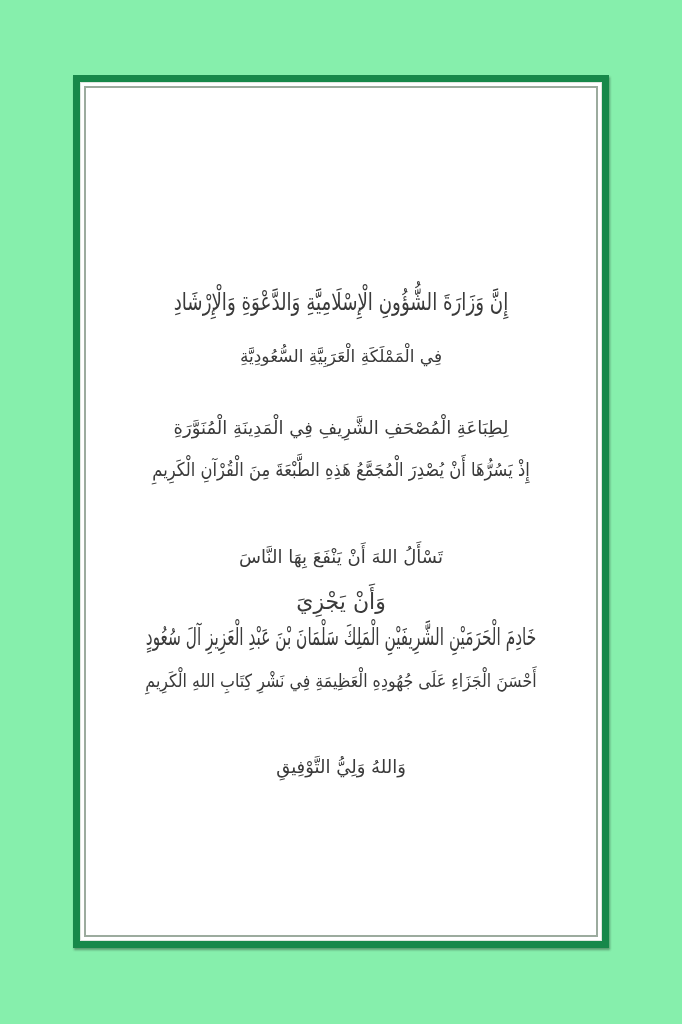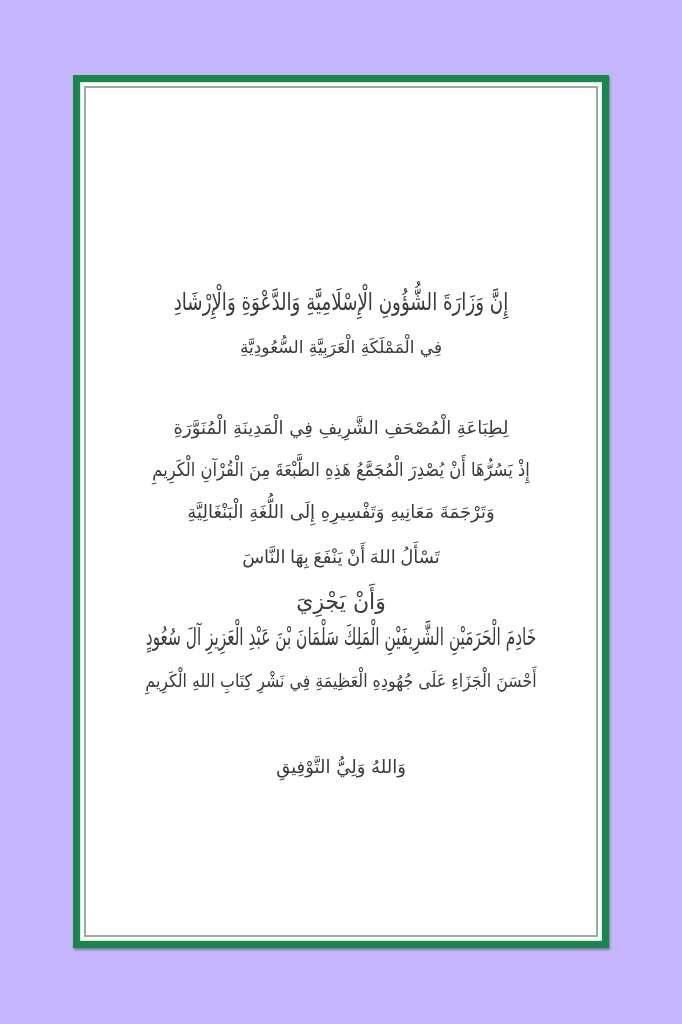--- a/index.html
+++ b/index.html
@@ -5,21 +5,21 @@
   html, body {
     margin: 0;
     padding: 0;
     background: #ffffff;
     font-family: "DejaVu Sans", sans-serif;
   }
   .canvas {
     position: relative;
     width: 682px;
     height: 1024px;
-    background: #c4b5fd;
+    background: #86efac;
     overflow: hidden;
   }
   
   .frame {
     position: absolute;
     left: 73px;
     top: 75px;
     width: 536px;
     height: 873px;
     box-sizing: border-box;
@@ -48,26 +48,26 @@
     left: 50%;
     transform: translateX(-50%);
     margin: 0;
     white-space: nowrap;
     color: #3a3a3a;
     line-height: 1.25;
     letter-spacing: 0;
     font-weight: 400;
   }
   .l1  { top: 287px; font-size: 24px; transform: translateX(-50%) scaleX(0.76); }
-  .l2  { top: 337px; font-size: 17px; }
+  .l2  { top: 346px; font-size: 17px; }
   .l3  { top: 373px; font-size: 18px; }
   .l4  { top: 417px; font-size: 18px; text-align: center; }
   .l5  { top: 458px; font-size: 19px; transform: translateX(-50%) scaleX(0.86); }
   .l6  { top: 501px; font-size: 18px; }
-  .l7  { top: 546px; font-size: 18px; font-family: Liberation Serif, serif; }
+  .l7  { top: 546px; font-size: 18px; }
   .l8  { top: 588px; font-size: 22px; }
   .l9  { top: 622px; font-size: 24px; transform: translateX(-50%) scaleX(0.64); }
   .l10 { top: 670px; font-size: 18px; transform: translateX(-50%) scaleX(0.88); }
   .l11 { top: 756px; font-size: 18px; }
 </style>
 </head>
 <body>
 
 <div class="canvas">
 
@@ -75,21 +75,20 @@
     <div class="frame-gap">
       <div class="frame-inner"></div>
     </div>
   </div>
 
   <main class="content" dir="rtl">
     <p class="line l1" lang="ar">إِنَّ وَزَارَةَ الشُّؤُونِ الْإِسْلَامِيَّةِ وَالدَّعْوَةِ وَالْإِرْشَادِ</p>
     <p class="line l2" lang="ar">فِي الْمَمْلَكَةِ الْعَرَبِيَّةِ السُّعُودِيَّةِ</p>
     <p class="line l4" lang="ar">لِطِبَاعَةِ الْمُصْحَفِ الشَّرِيفِ فِي الْمَدِينَةِ الْمُنَوَّرَةِ</p>
     <p class="line l5" lang="ar">إِذْ يَسُرُّهَا أَنْ يُصْدِرَ الْمُجَمَّعُ هَذِهِ الطَّبْعَةَ مِنَ الْقُرْآنِ الْكَرِيمِ</p>
-    <p class="line l6" lang="ar">وَتَرْجَمَةَ مَعَانِيهِ وَتَفْسِيرِهِ إِلَى اللُّغَةِ الْبَنْغَالِيَّةِ</p>
     <p class="line l7" lang="ar">تَسْأَلُ اللهَ أَنْ يَنْفَعَ بِهَا النَّاسَ</p>
     <p class="line l8" lang="ar">وَأَنْ يَجْزِيَ</p>
     <p class="line l9" lang="ar">خَادِمَ الْحَرَمَيْنِ الشَّرِيفَيْنِ الْمَلِكَ سَلْمَانَ بْنَ عَبْدِ الْعَزِيزِ آلَ سُعُودٍ</p>
     <p class="line l10" lang="ar">أَحْسَنَ الْجَزَاءِ عَلَى جُهُودِهِ الْعَظِيمَةِ فِي نَشْرِ كِتَابِ اللهِ الْكَرِيمِ</p>
     <p class="line l11" lang="ar">وَاللهُ وَلِيُّ التَّوْفِيقِ</p>
   </main>
 
 </div>
 
 </body></html>

